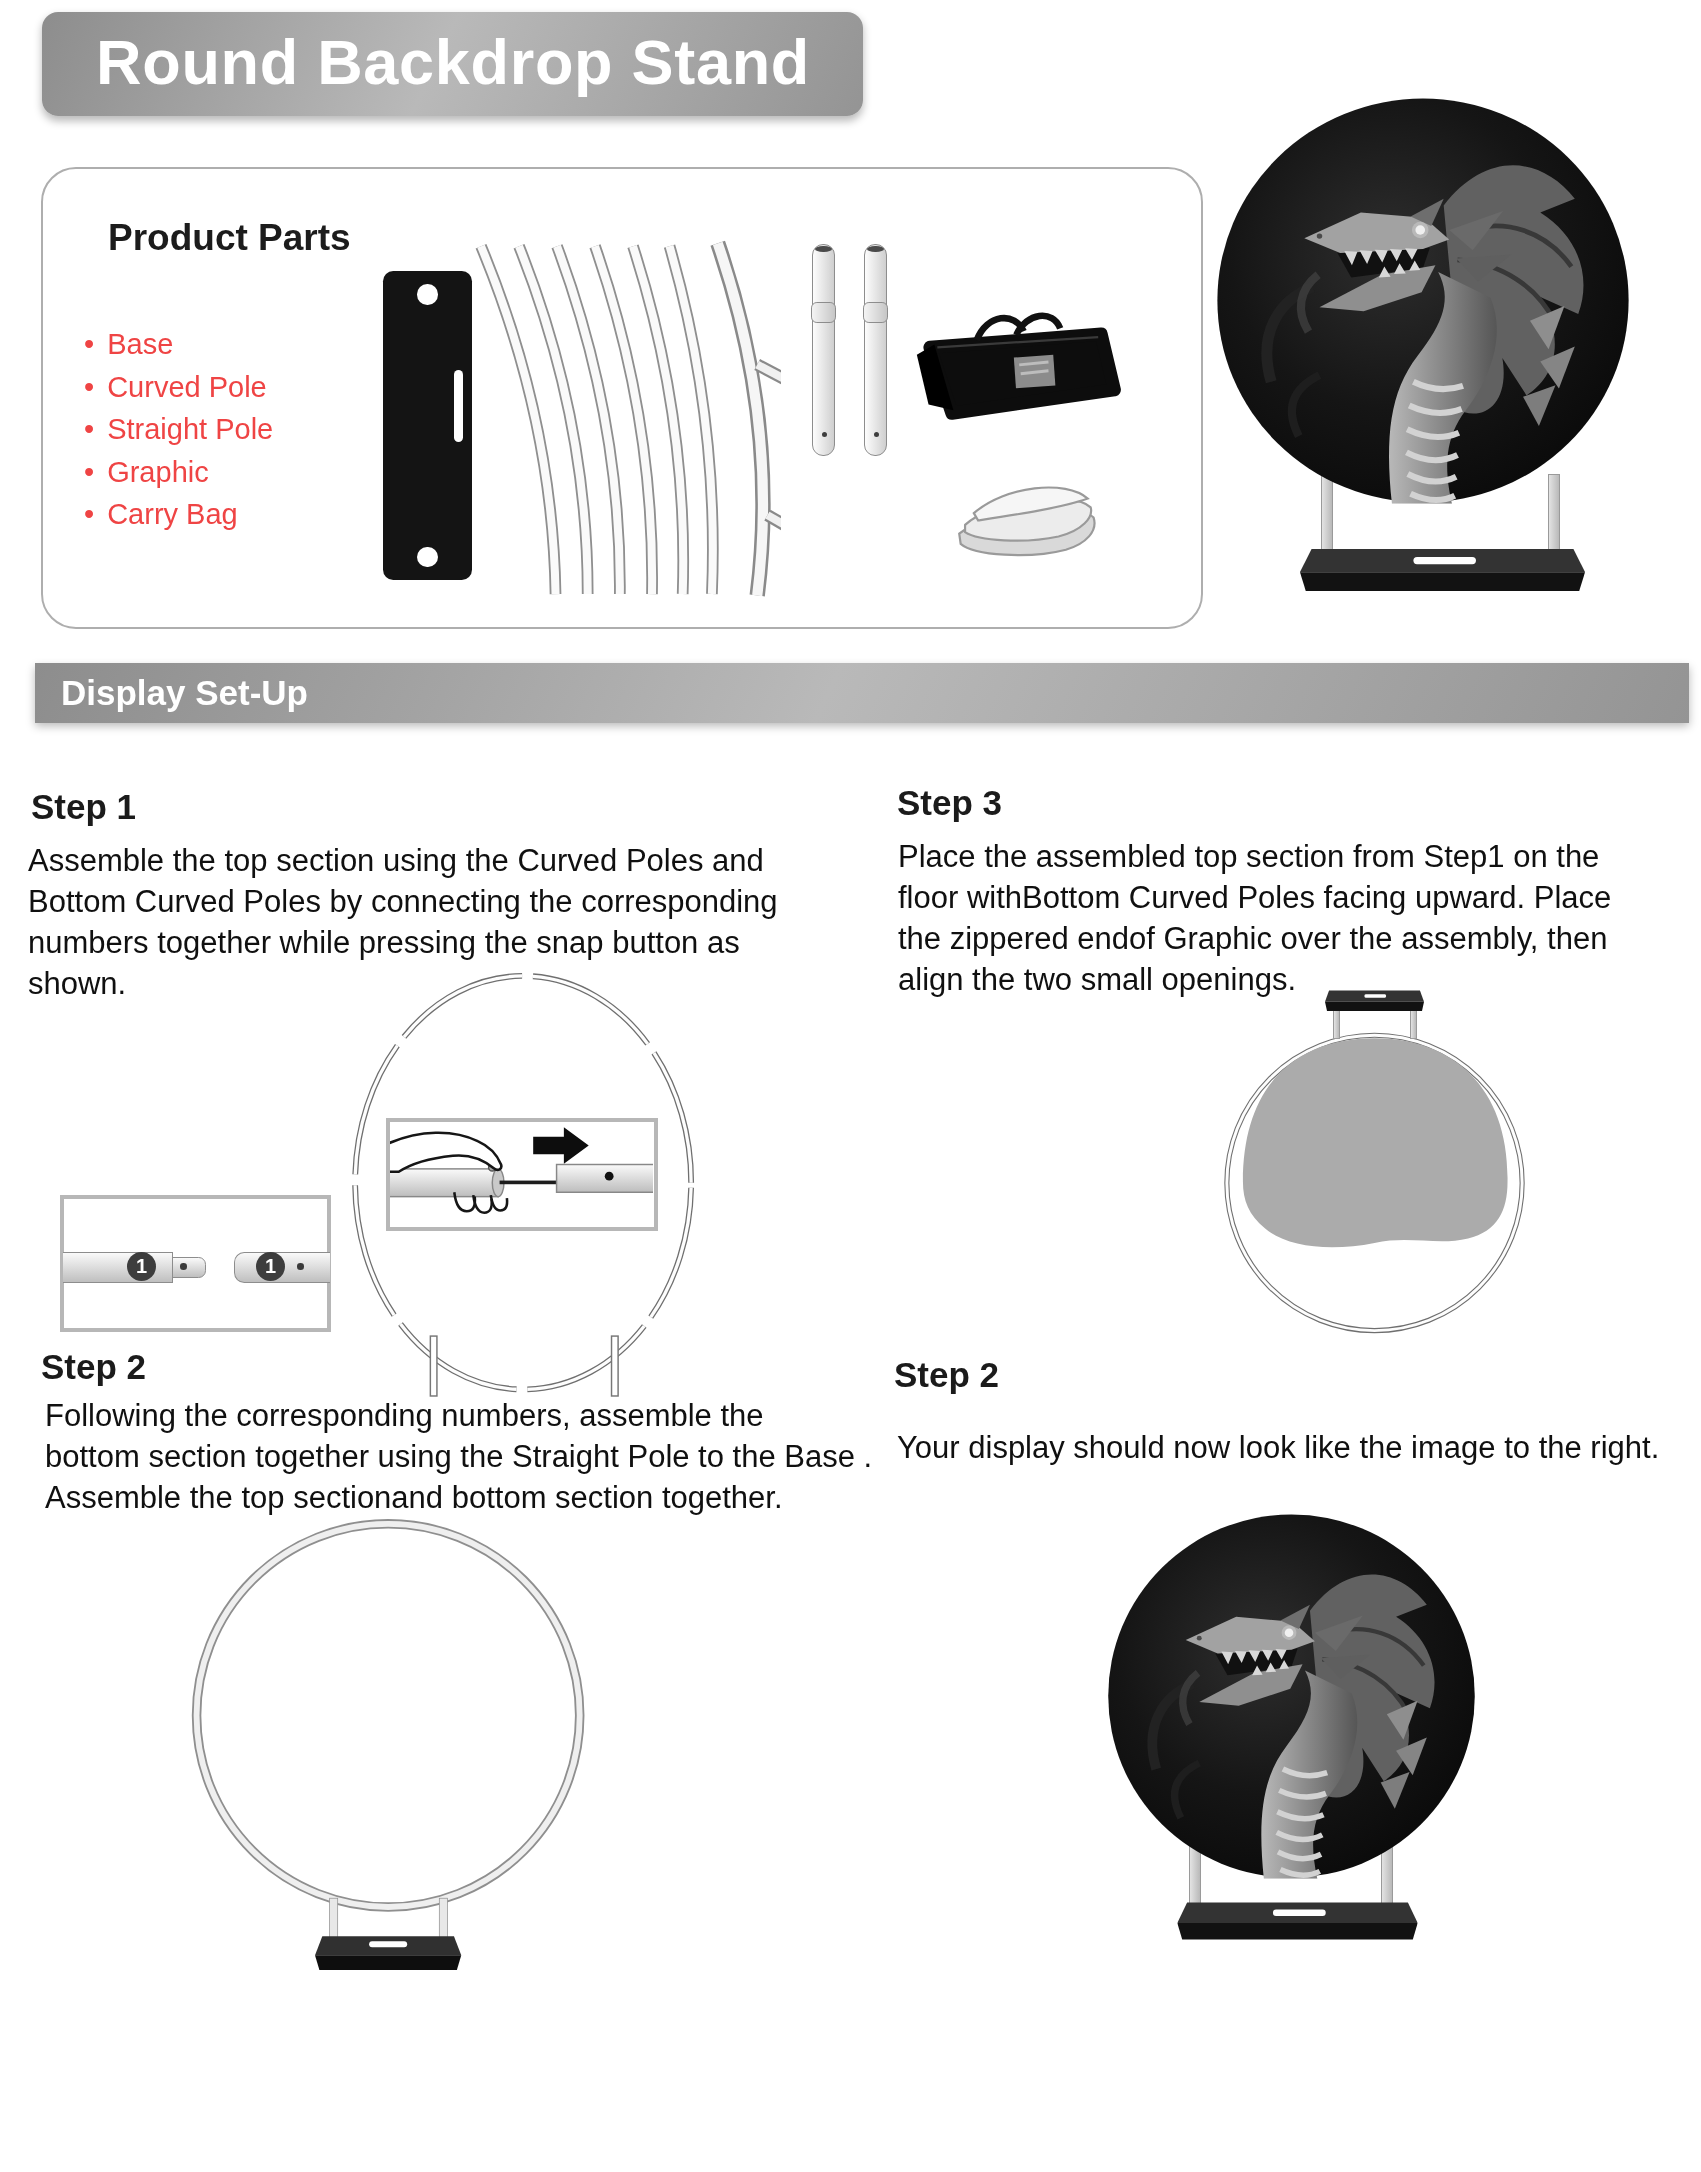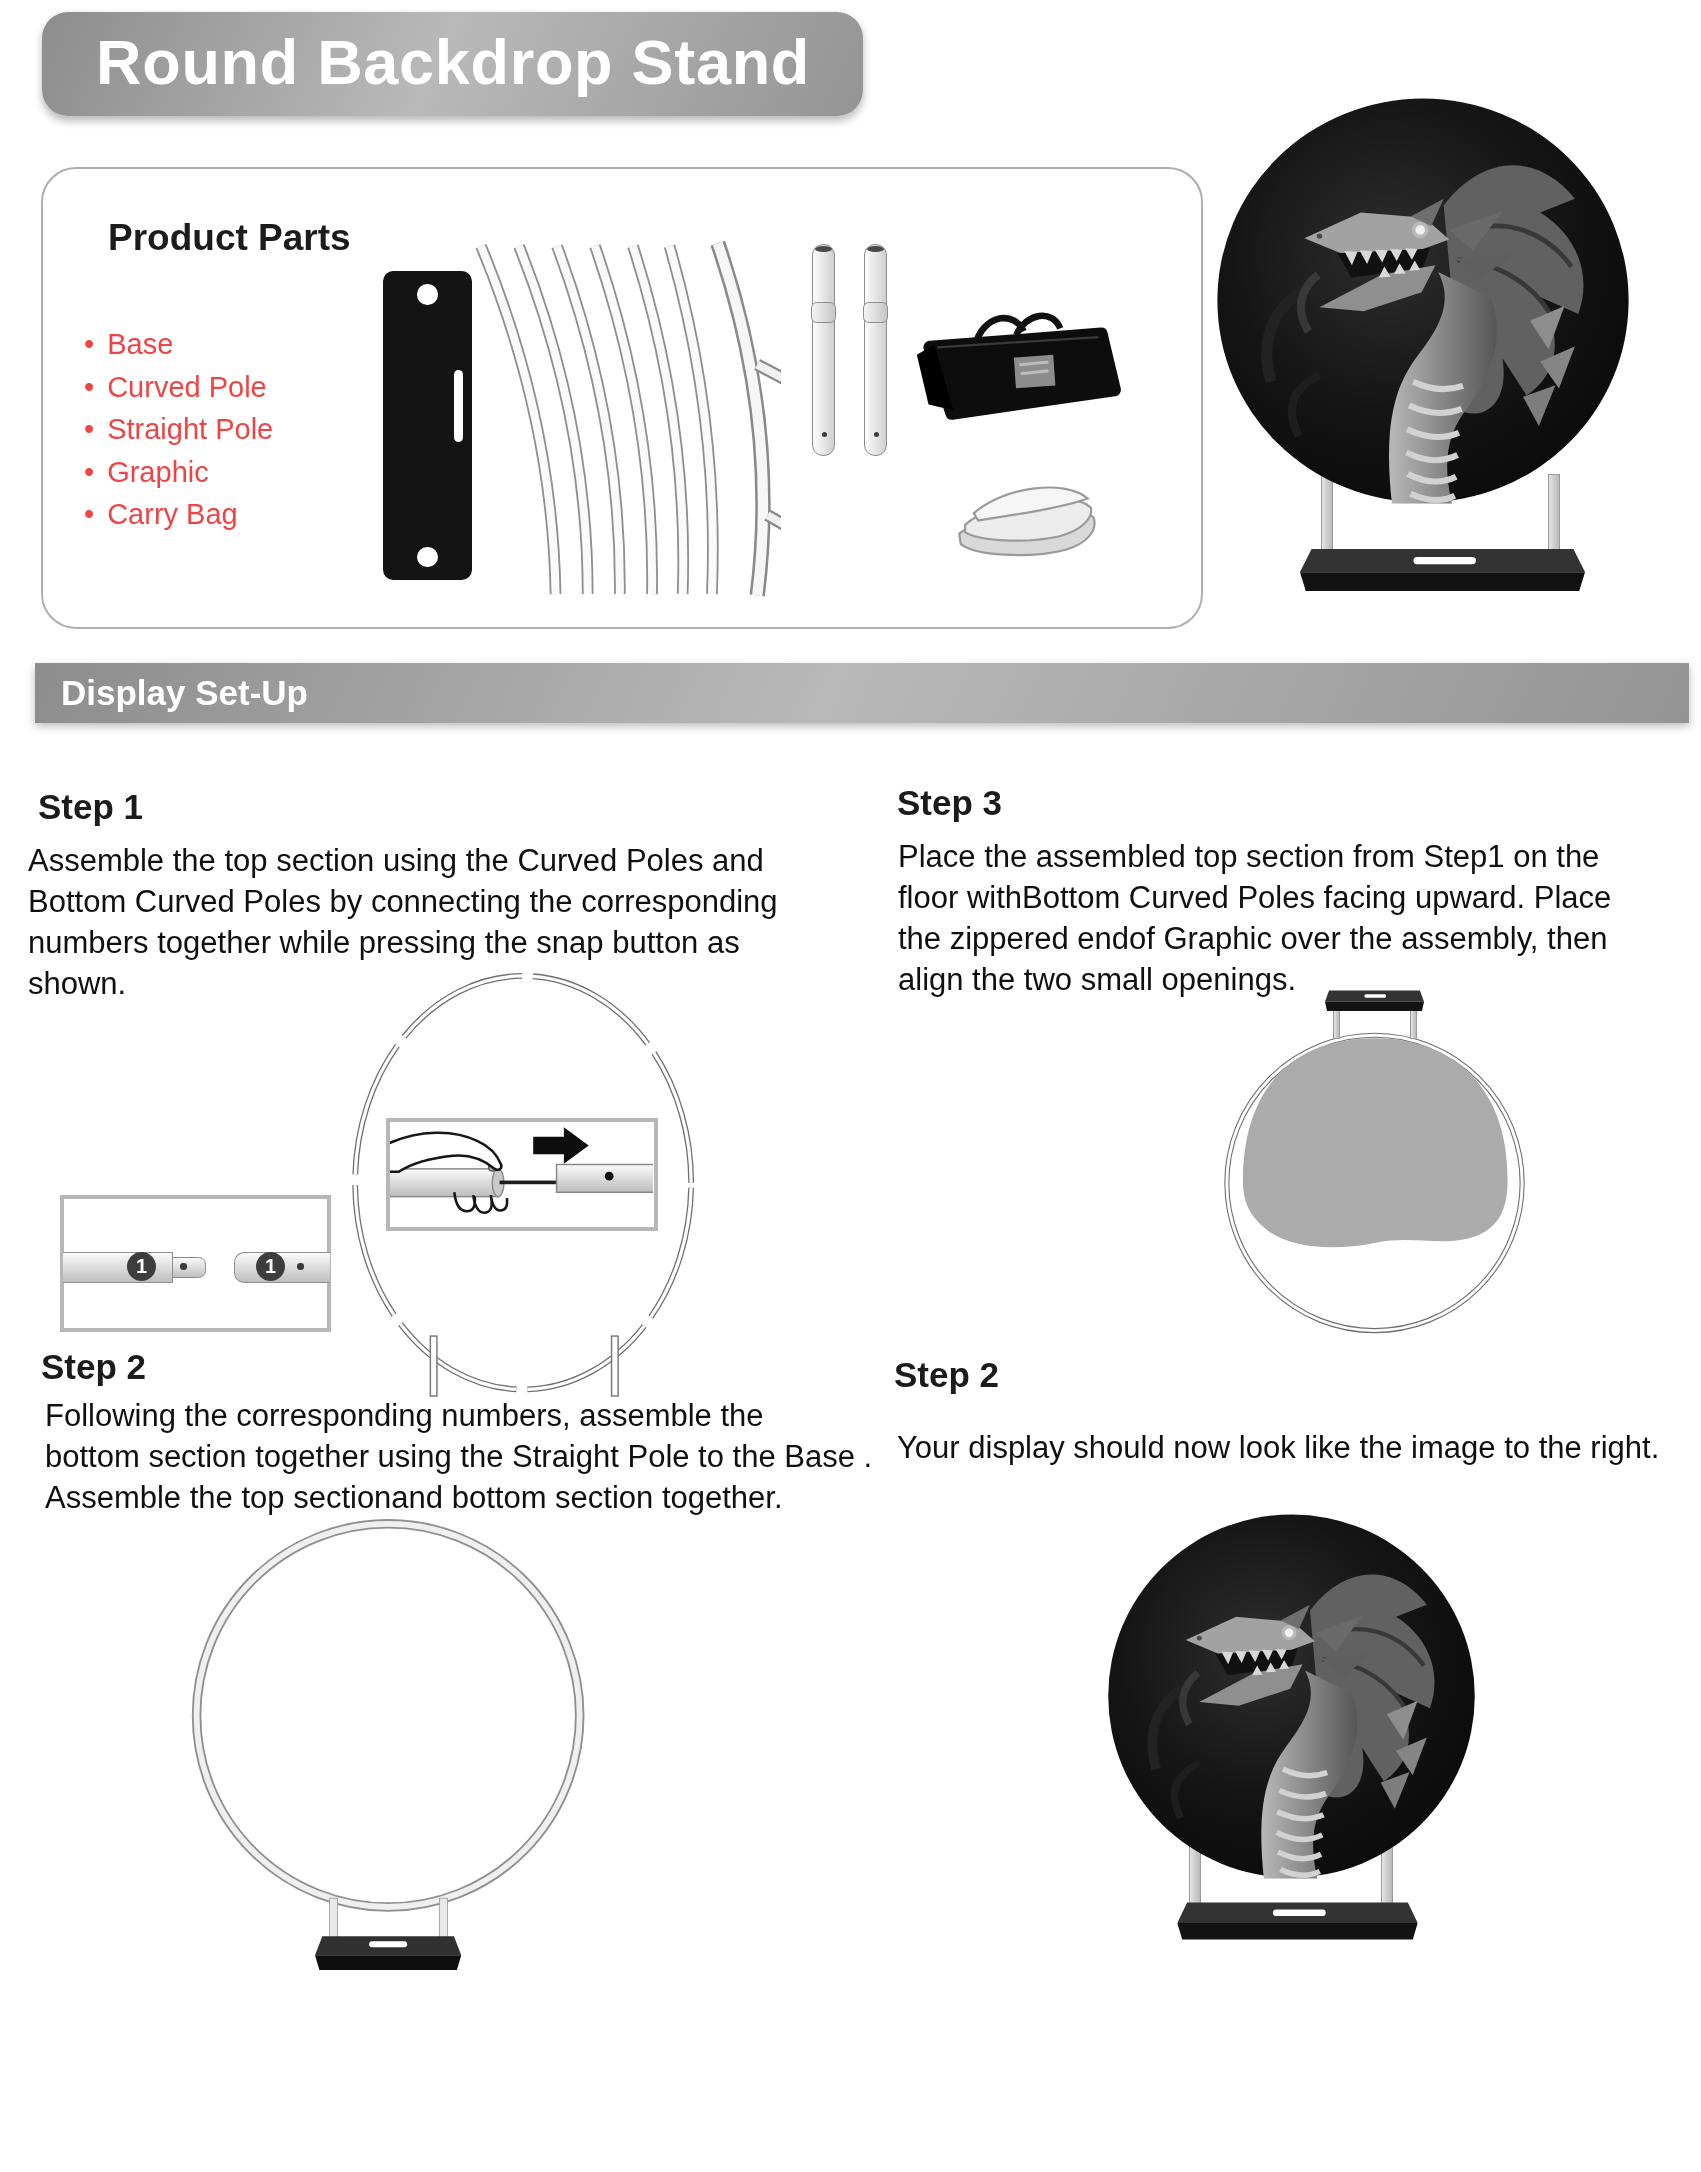--- a/index.html
+++ b/index.html
@@ -5,21 +5,21 @@
   * { margin:0; padding:0; box-sizing:border-box; }
   html,body { background:#ffffff; }
   body { font-family:"Liberation Sans", sans-serif; color:#0f0f0f; }
   #page { position:relative; width:1701px; height:2172px; background:#fff; overflow:hidden; }
 
   .abs { position:absolute; }
 
   
   .banner { background:linear-gradient(115deg,#8d8d8d 0%,#b9b9b9 48%,#949494 100%);
             color:#ffffff; font-weight:bold; box-shadow:0 4.4px 8.8px rgba(0,0,0,.28); }
-  #title-banner { left:42px; top:11.7px; width:821px; height:104px; border-radius:26px;
+  #title-banner { left:42px; top:11.7px; width:821px; height:104px; border-radius:16px;
                   font-size:63px; line-height:101px; padding-left:54px; letter-spacing:0.7px; }
   #setup-banner { left:35px; top:663px; width:1654px; height:60px;
                   font-size:35px; line-height:59px; padding-left:26px; }
   #storage-banner { left:29px; top:1984px; width:1672px; height:70px;
                   font-size:35px; line-height:69px; padding-left:31px; }
 
   
   #product-box { left:41px; top:167px; width:1162px; height:462px;
                  border:2.9px solid #aeaeae; border-radius:35px; background:#fff; }
   #pp-heading { left:26px; top:48px; font-size:37px; font-weight:bold; color:#1c1c1c;margin-left:39px; }
@@ -197,21 +197,21 @@
   <div class="pole-leg abs" style="left:1548px;top:474px;height:85px"></div>
   <svg class="abs" style="left:1216px;top:97px" width="414" height="407" viewBox="0 0 566 556">
       <use href="#dragon"></use>
     </svg>
   <svg class="abs" style="left:1299px;top:546px" width="287" height="48" viewBox="0 0 392 66">
       <use href="#standbase"></use>
     </svg>
 
   <div class="abs banner" id="setup-banner">Display Set-Up</div>
 
-  <div class="abs step-label" style="left:38px;top:787px">Step 1</div>
+  <div class="abs step-label" style="left:31px;top:787px">Step 1</div>
   <div class="abs para" style="left:28px;top:841px;width:834px">Assemble the top section using the Curved Poles  and
 Bottom Curved Poles by connecting the corresponding
 numbers together while pressing the snap button as
 shown.</div>
 
   <svg class="abs" style="left:350px;top:967px" width="347" height="435" viewBox="0 0 475 595">
     <ellipse cx="237" cy="295" rx="230" ry="283" fill="none" stroke="#6f6f6f" stroke-width="8" stroke-dasharray="188 15" stroke-dashoffset="196"></ellipse>
     <ellipse cx="237" cy="295" rx="230" ry="283" fill="none" stroke="#fdfdfd" stroke-width="4.5" stroke-dasharray="188 15" stroke-dashoffset="196"></ellipse>
     <rect x="110" y="505" width="9" height="82" fill="#fff" stroke="#777" stroke-width="2"></rect>
     <rect x="358" y="505" width="9" height="82" fill="#fff" stroke="#777" stroke-width="2"></rect>

